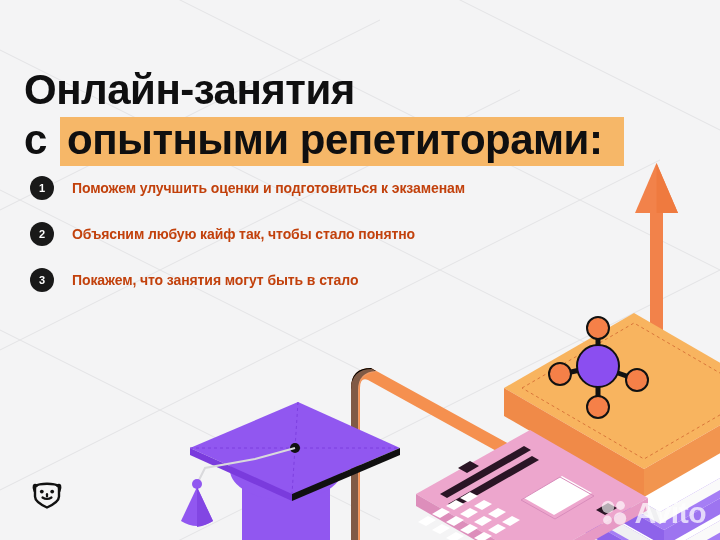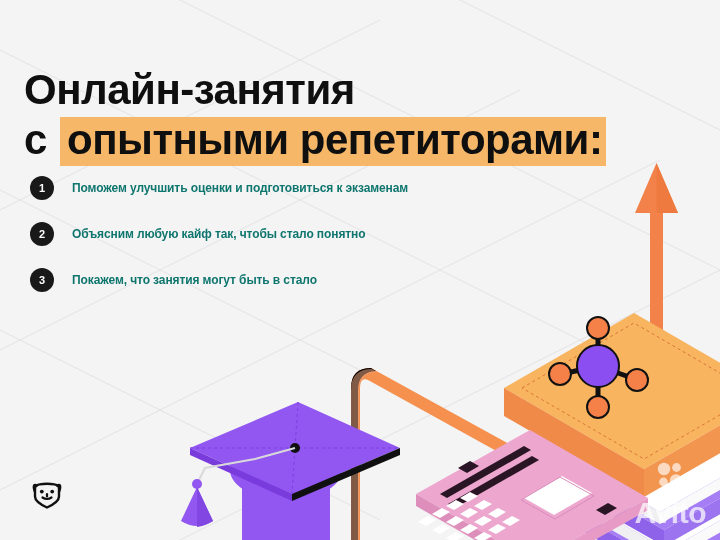--- a/index.html
+++ b/index.html
@@ -33,58 +33,57 @@
   .heading .line2 {
     display:block;
     font-size:42px;
     line-height:48px;
     margin-top:2px;
     white-space:nowrap;
   }
   .heading .line2 .lead { padding-right:2px; }
   .heading .hl {
     background:#f6b768;
-    padding:2px 4px 5px 7px;
+    padding:2px 22px 5px 7px;
     display:inline-block;
     line-height:42px;
   }
 
   
   .bullets { position:absolute; left:30px; top:176px; z-index:6; }
   .bullet-row { display:flex; align-items:center; height:24px; margin-bottom:22px; }
   .bullet-row:last-child { margin-bottom:0; }
   .badge {
     width:24px; height:24px; border-radius:50%;
     background:#191919; color:#ffffff;
     font-size:11px; font-weight:bold;
     display:flex; align-items:center; justify-content:center;
     flex:0 0 auto;
   }
   .bullet-text {
     margin-left:18px;
-    font-size:12px;
+    font-size:14px;
     font-weight:bold;
-    color:#0f766e;
+    color:#c2410c;
     white-space:nowrap;
     letter-spacing:-0.1px;
   }
 
   
   .illustration { position:absolute; left:0; top:0; width:720px; height:540px; z-index:3; }
 
   
   .logo-badge { position:absolute; left:30px; top:478px; z-index:7; width:34px; height:34px; }
 
   
   .watermark {
     position:absolute; right:14px; bottom:10px; z-index:8;
     display:flex; align-items:center; gap:6px;
     opacity:0.72;
     pointer-events:none;
-    flex-direction:column;
   }
   .watermark .wm-text {
     font-size:30px; font-weight:bold; color:#ffffff;
     letter-spacing:-0.5px;
   }
 </style>
 </head>
 <body>
 
 <div id="page">

